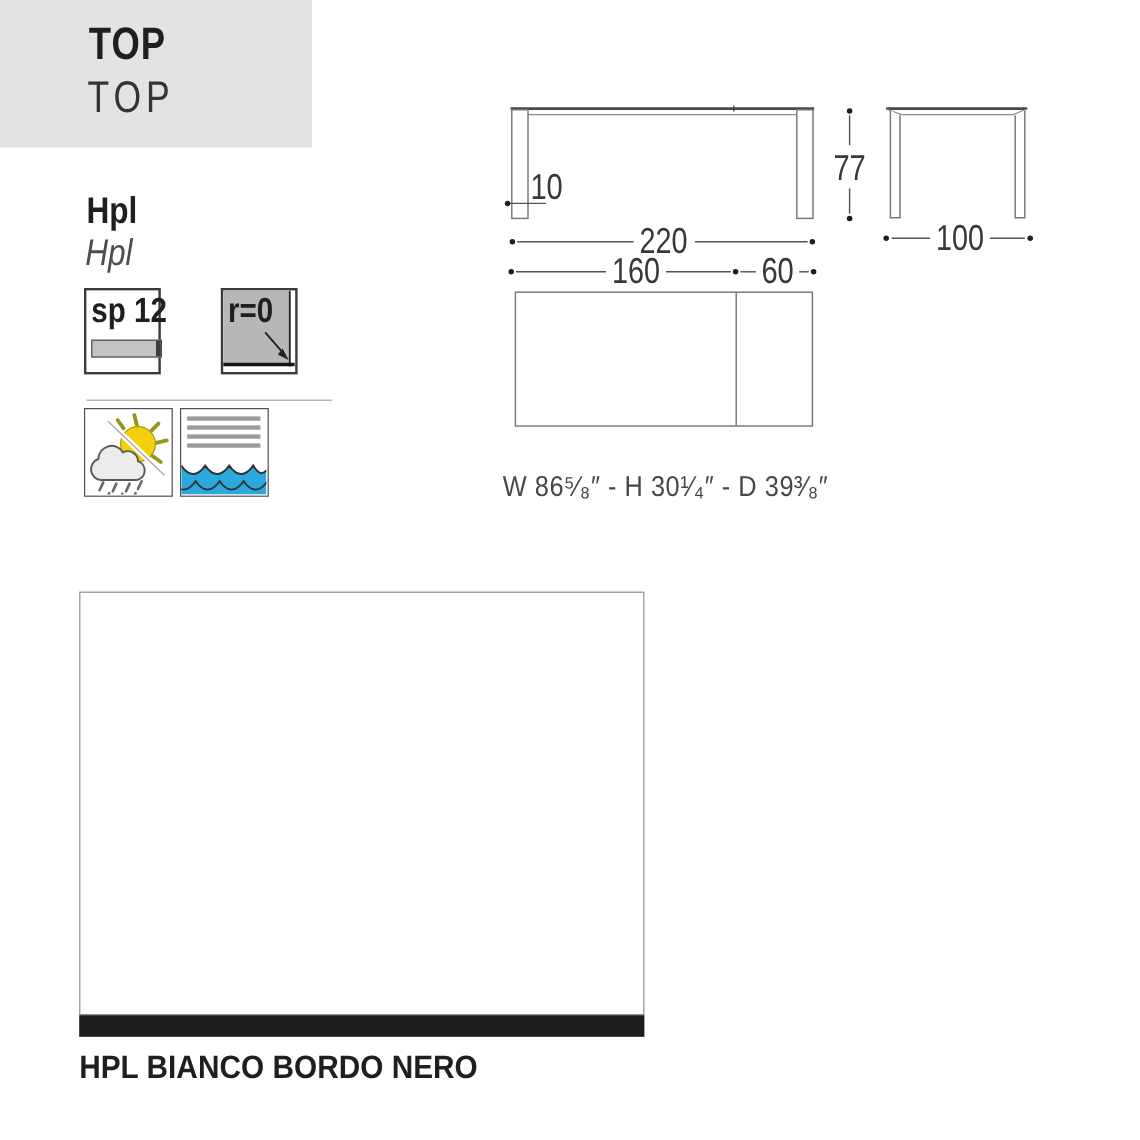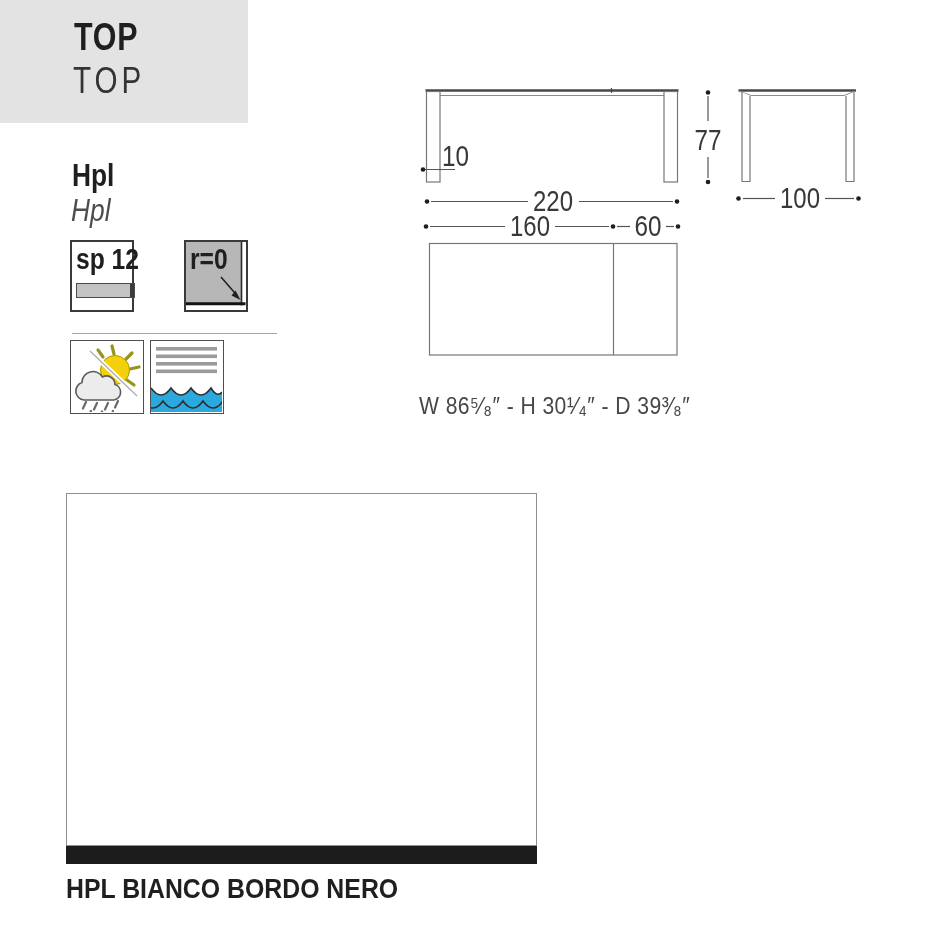--- a/index.html
+++ b/index.html
@@ -1,21 +1,21 @@
 <!DOCTYPE html>
 <html><head>
 <meta charset="utf-8">
 <style>
   html,body{margin:0;padding:0;background:#fff;}
   .canvas{
     position:relative;width:950px;height:950px;background:#ffffff;overflow:hidden;
     font-family:"Liberation Sans","DejaVu Sans",sans-serif;color:#222;
   }
   
-  .header-box{position:absolute;left:0;top:0;width:248px;height:123px;background:#e3e3e3;}
+  .header-box{position:absolute;left:0;top:0;width:248px;height:123px;background:#e3e3e3;padding-left:12px;}
   .header-title{position:absolute;left:74px;top:16px;font-size:38px;font-weight:bold;color:#1f1f1f;
     transform:scaleX(0.80);transform-origin:left top;letter-spacing:1px;white-space:nowrap;}
   .header-subtitle{position:absolute;left:73px;top:60px;font-size:37px;font-weight:normal;color:#343434;
     transform:scaleX(0.80);transform-origin:left top;letter-spacing:5px;white-space:nowrap;}
   
   .material-name{position:absolute;left:72px;top:158px;font-size:31px;font-weight:bold;color:#1f1f1f;
     transform:scaleX(0.85);transform-origin:left top;white-space:nowrap;}
   .material-name-it{position:absolute;left:71px;top:193px;font-size:31px;font-style:italic;color:#4d4d4d;
     transform:scaleX(0.85);transform-origin:left top;white-space:nowrap;}
   

